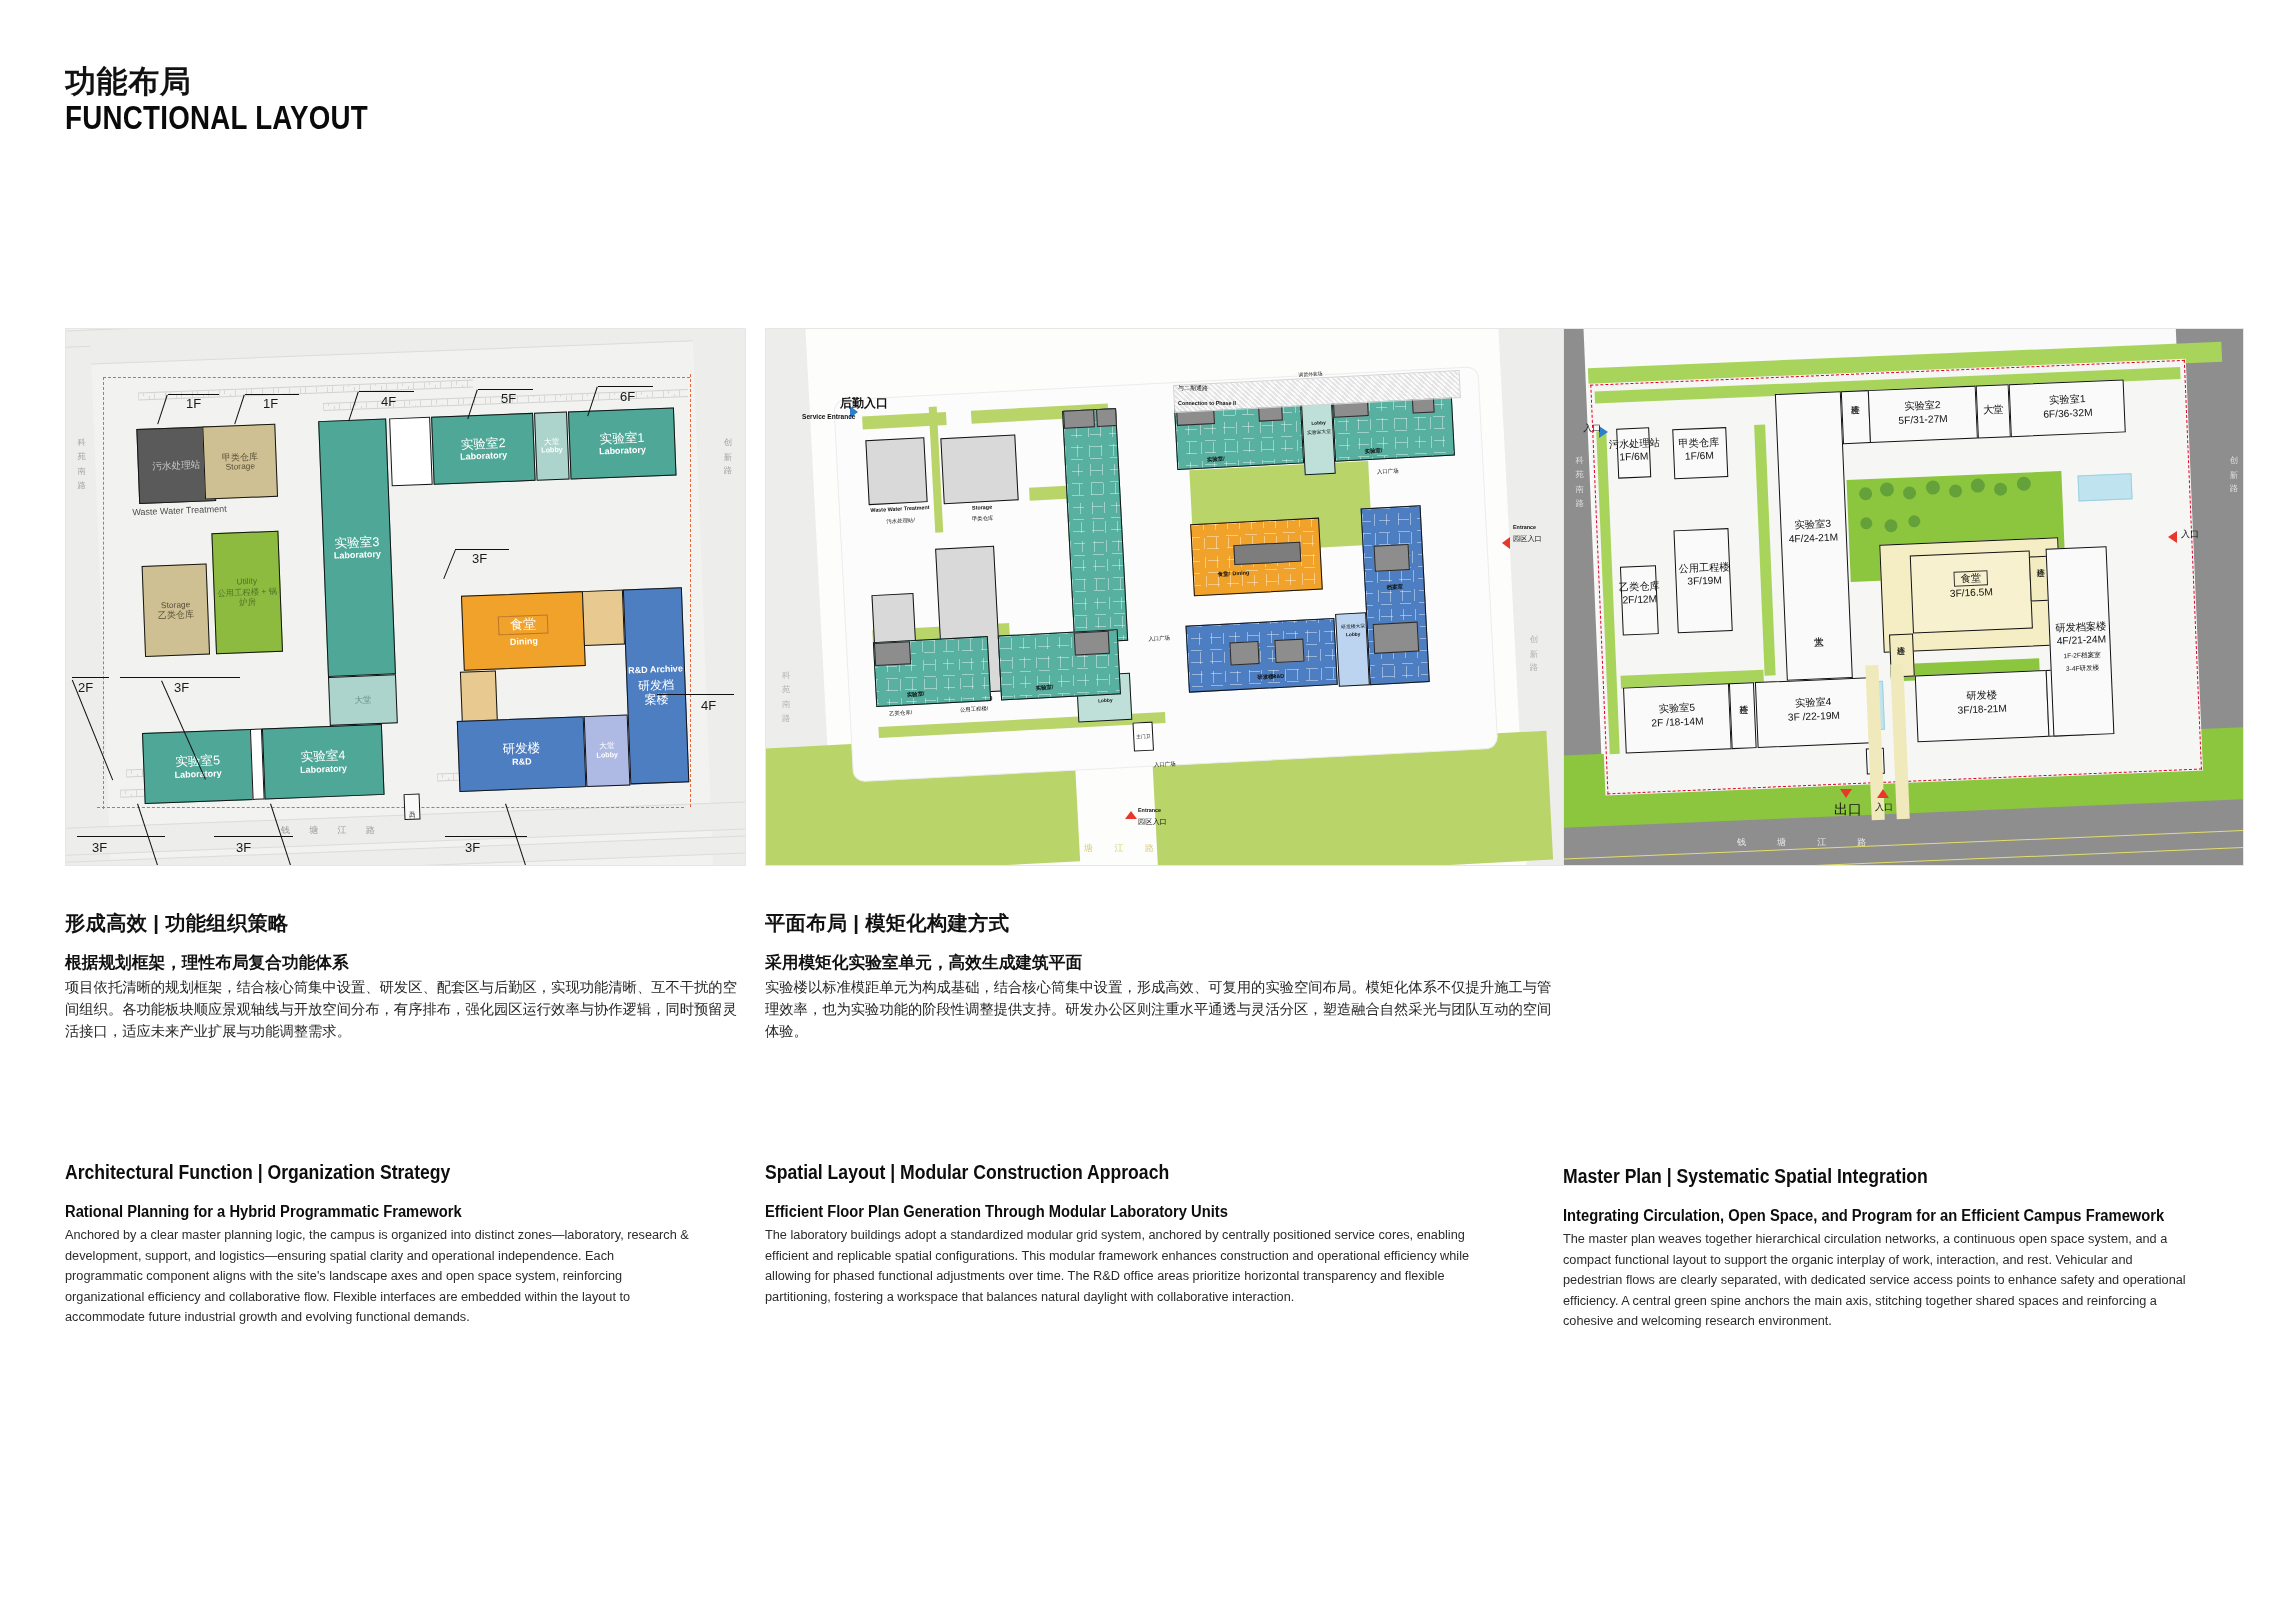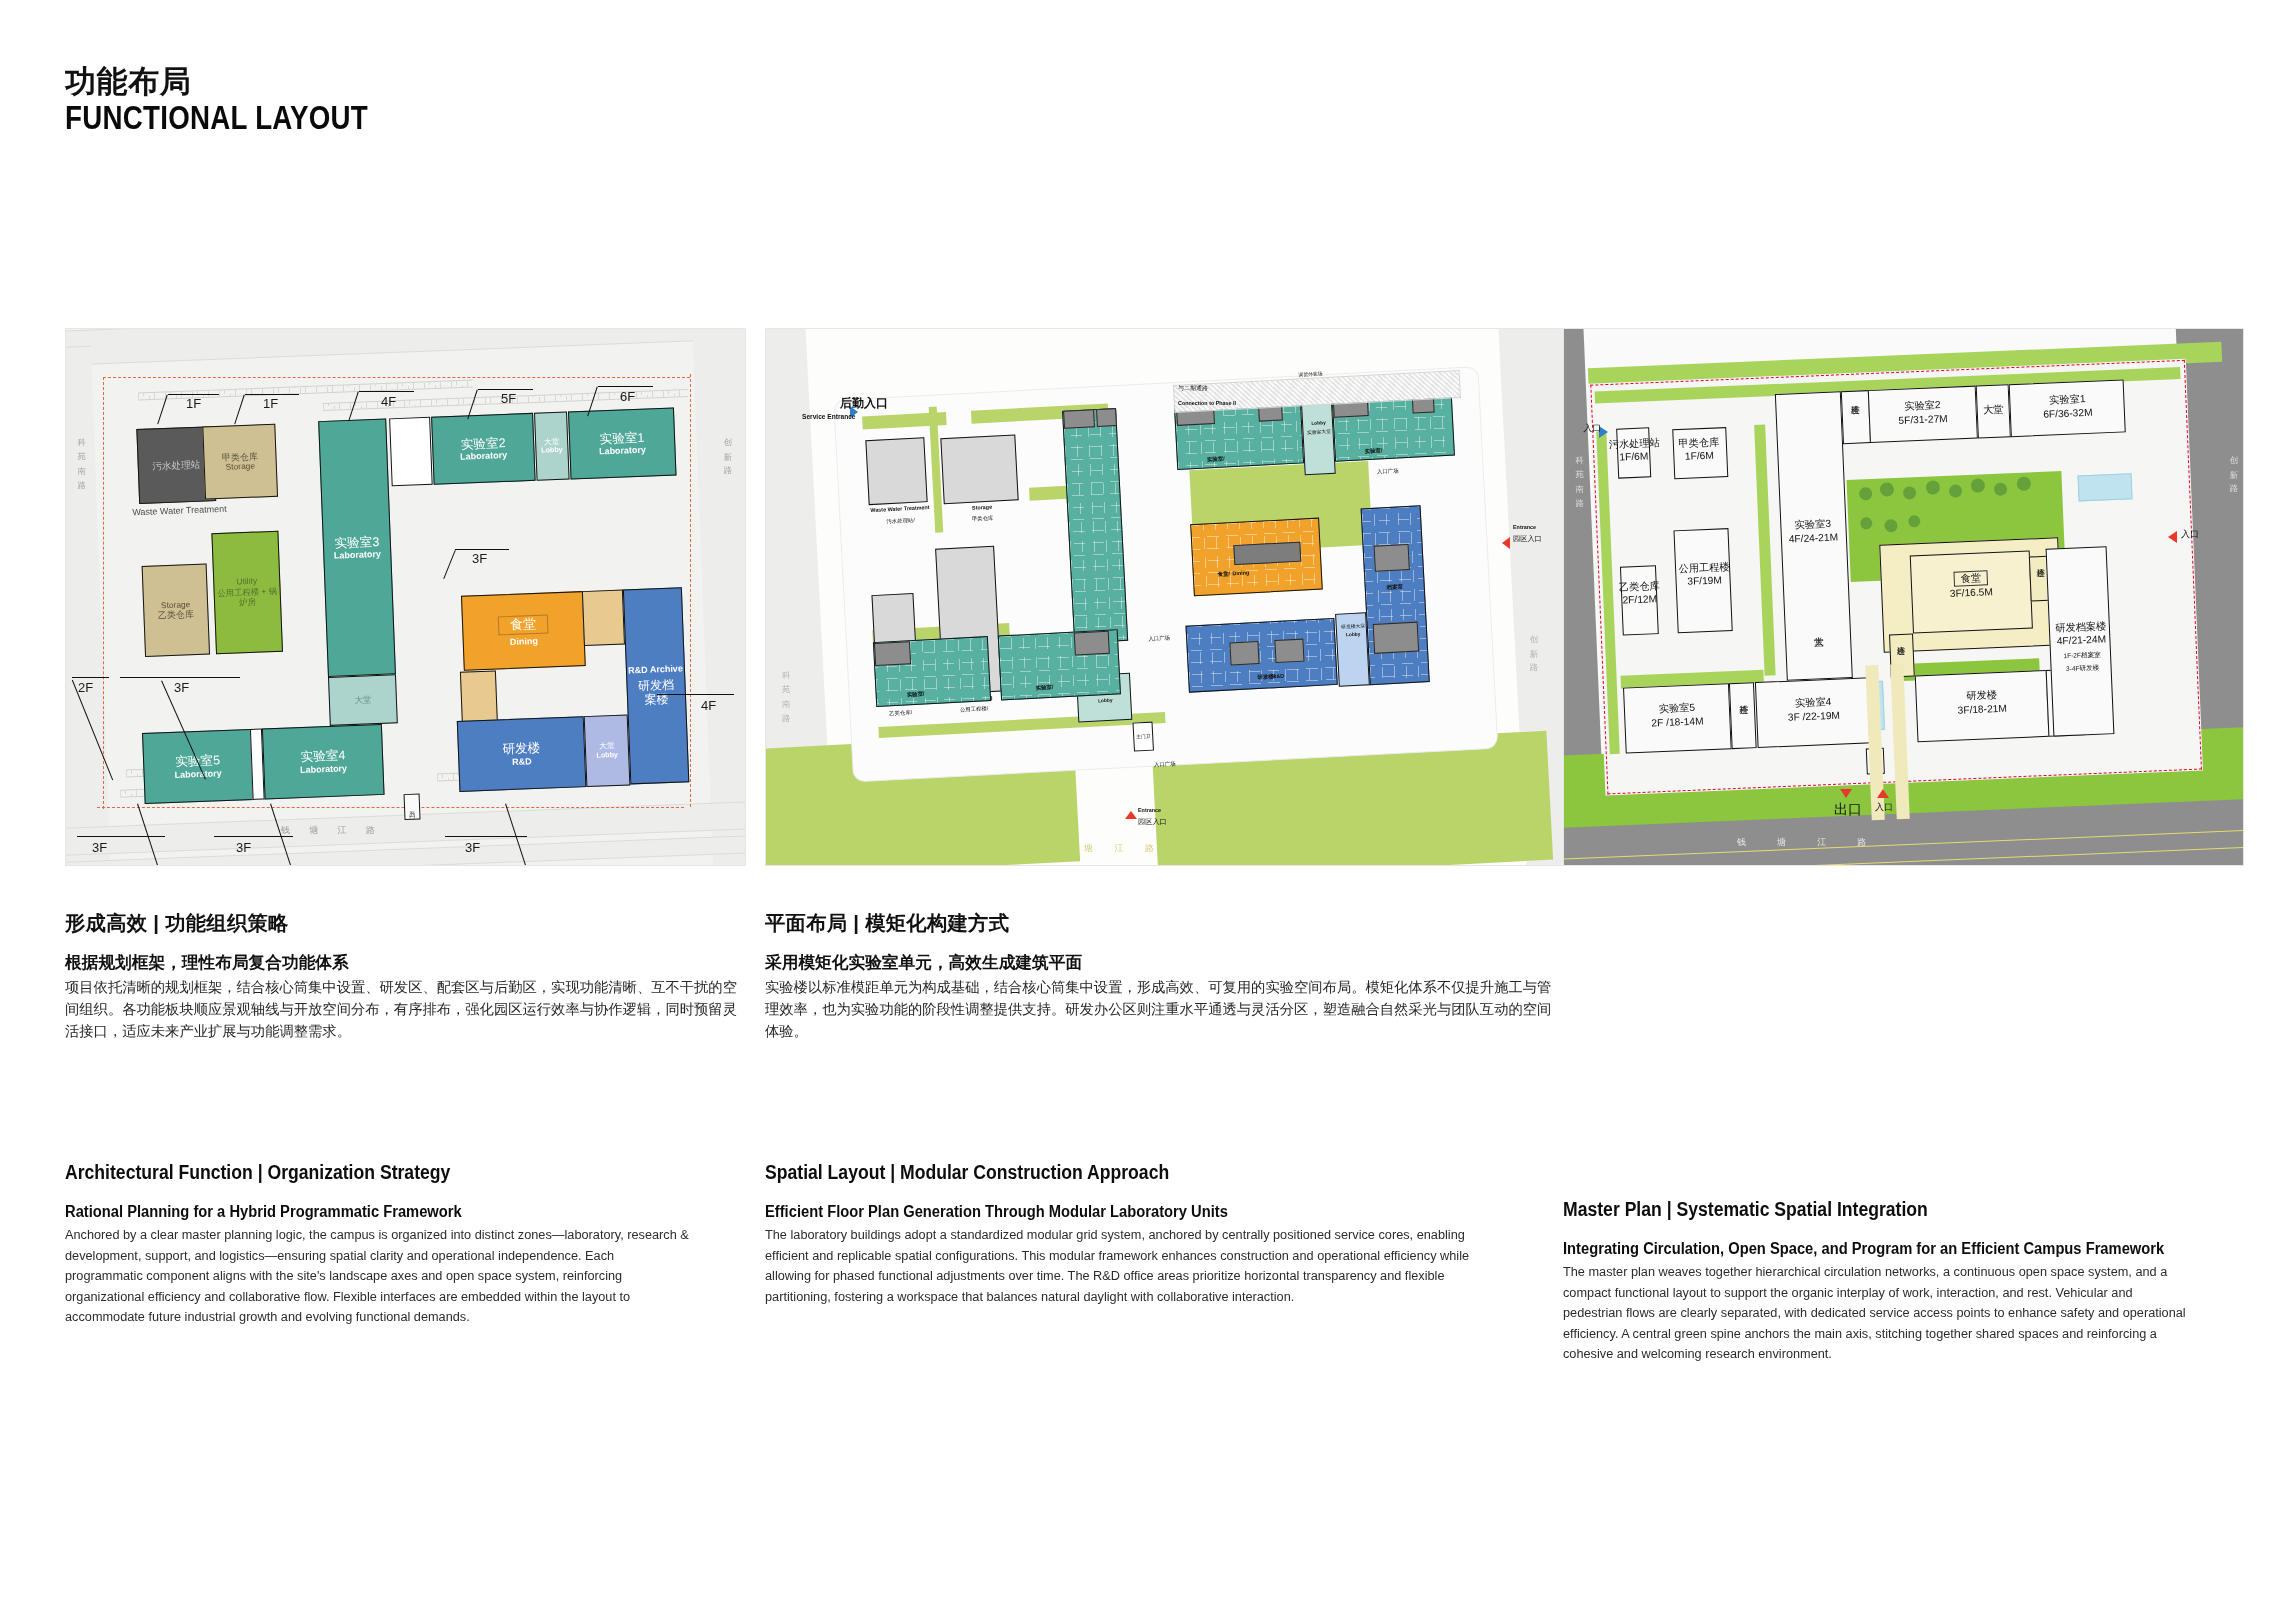--- a/index.html
+++ b/index.html
@@ -598,20 +598,20 @@
     <div class="cn-h1">平面布局 | 模矩化构建方式</div>
     <div class="cn-h2">采用模矩化实验室单元，高效生成建筑平面</div>
     <div class="cn-p">实验楼以标准模距单元为构成基础，结合核心筒集中设置，形成高效、可复用的实验空间布局。模矩化体系不仅提升施工与管理效率，也为实验功能的阶段性调整提供支持。研发办公区则注重水平通透与灵活分区，塑造融合自然采光与团队互动的空间体验。</div>
   </div>
   <div class="txt" style="left:765px;top:1160px;width:795px;">
     <div class="en-h1">Spatial Layout | Modular Construction Approach</div>
     <div class="en-h2">Efficient Floor Plan Generation Through Modular Laboratory Units</div>
     <div class="en-p">The laboratory buildings adopt a standardized modular grid system, anchored by centrally positioned service cores, enabling efficient and replicable spatial configurations. This modular framework enhances construction and operational efficiency while allowing for phased functional adjustments over time. The R&amp;D office areas prioritize horizontal transparency and flexible partitioning, fostering a workspace that balances natural daylight with collaborative interaction.</div>
   </div>
 
-  <div class="txt" style="left:1563px;top:1197px;width:675px;">
+  <div class="txt" style="left:1563px;top:1164px;width:675px;">
     <div class="en-h1">Master Plan | Systematic Spatial Integration</div>
     <div class="en-h2">Integrating Circulation, Open Space, and Program for an Efficient Campus Framework</div>
     <div class="en-p">The master plan weaves together hierarchical circulation networks, a continuous open space system, and a compact functional layout to support the organic interplay of work, interaction, and rest. Vehicular and pedestrian flows are clearly separated, with dedicated service access points to enhance safety and operational efficiency. A central green spine anchors the main axis, stitching together shared spaces and reinforcing a cohesive and welcoming research environment.</div>
   </div>
 
 </div>
 
 
 </body></html>

